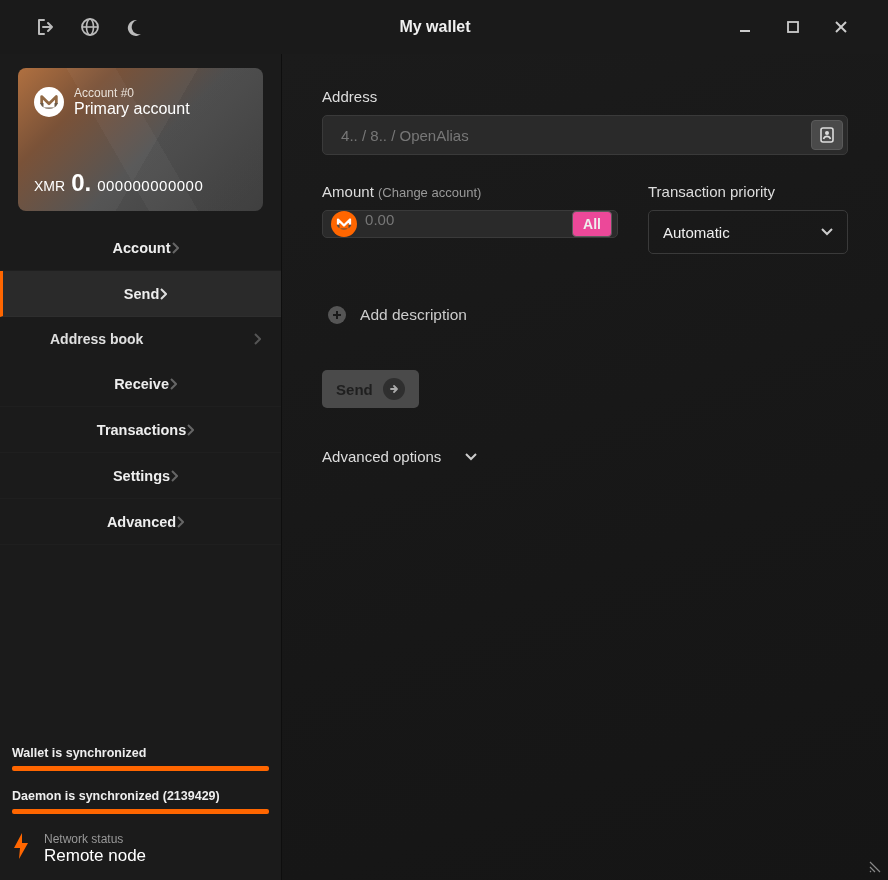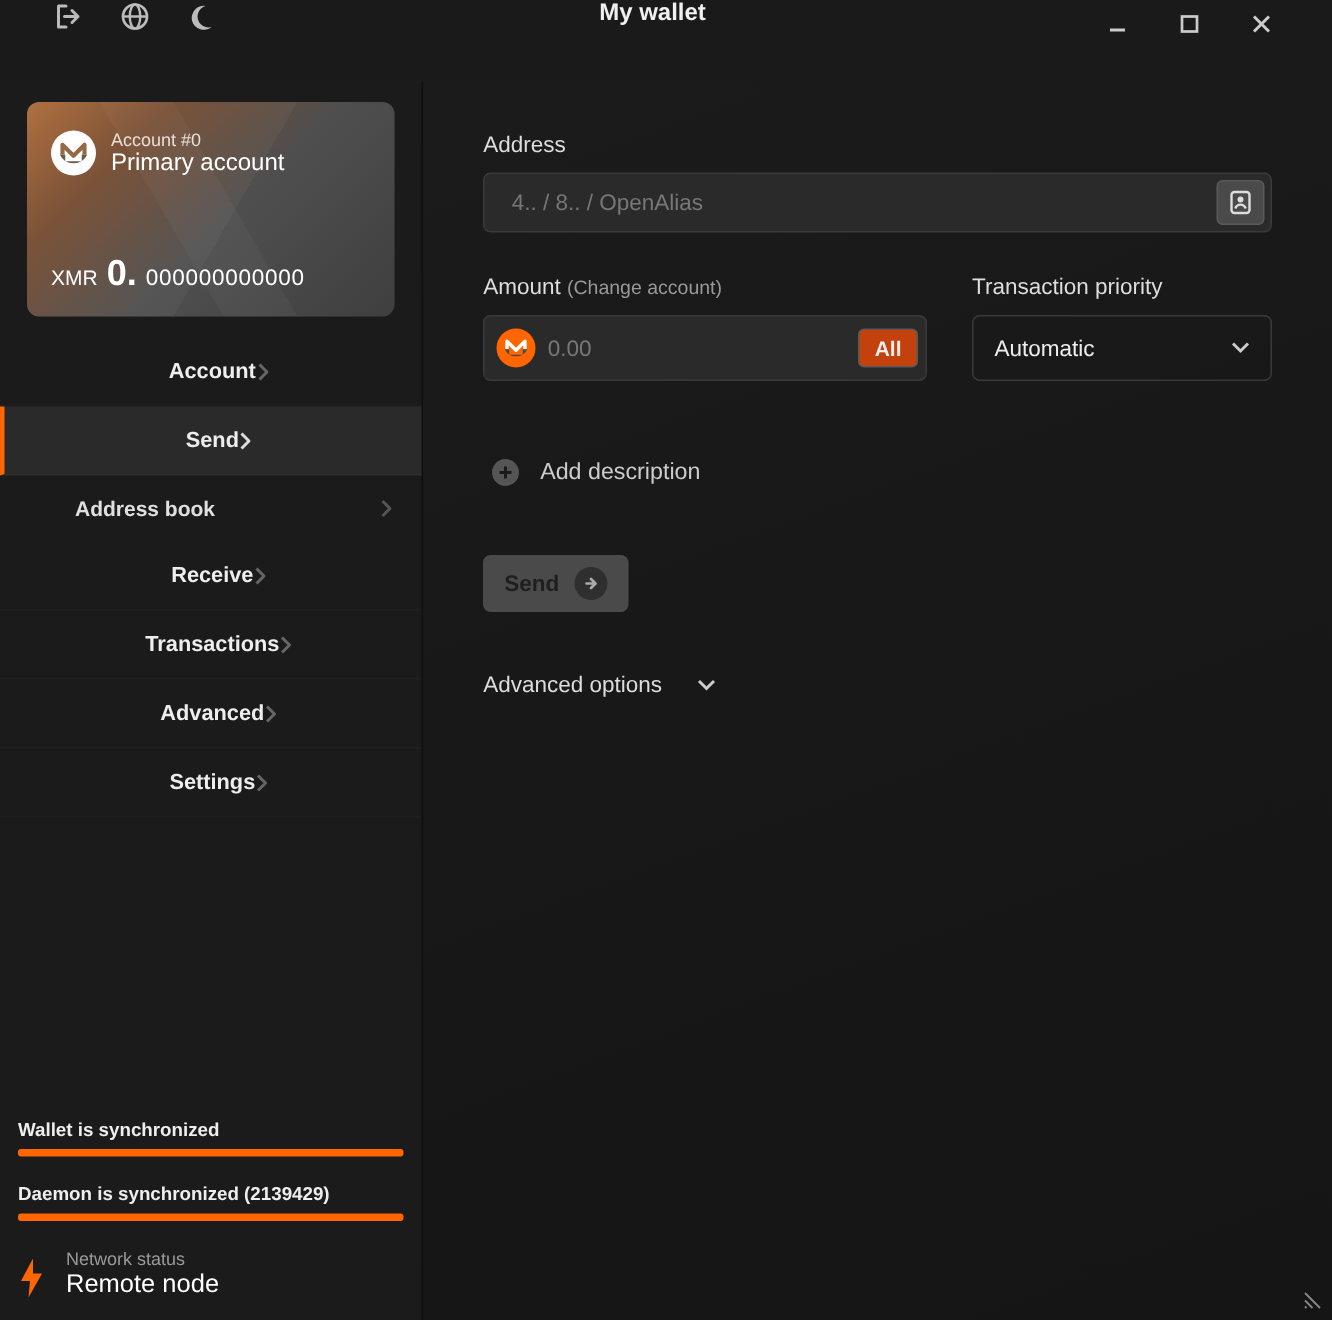--- a/index.html
+++ b/index.html
@@ -10,21 +10,21 @@
   font-family: -apple-system, BlinkMacSystemFont, "Segoe UI", Arial, sans-serif;
   color: #e0e0e0;
   overflow: hidden;
   position: relative;
 }
 
 
 .titlebar {
   height: 54px;
   display: flex;
-  align-items: flex-start;
+  align-items: center;
   padding: 0 27px;
   background: #1a1a1a;
 }
 .titlebar-left { display: flex; gap: 22px; align-items: center; padding-left: 8px; }
 .titlebar-left .ticon { width: 22px; height: 22px; display:flex; align-items:center; justify-content:center; color:#bbb; cursor:pointer; }
 .titlebar-title { flex:1; text-align:center; font-size: 16px; font-weight:600; color:#f0f0f0; }
 .titlebar-right { display:flex; gap:8px; align-items:center; }
 .winbtn { width:40px; height:32px; display:flex; align-items:center; justify-content:center; color:#ccc; cursor:pointer; }
 
 .main { display:flex; height: calc(880px - 54px); }
@@ -97,21 +97,21 @@
 }
 .nav-sub .chev { color:#555; }
 
 .sidebar-bottom {
   margin-top:auto;
   padding: 0 12px 14px 12px;
   font-size:12.5px;
 }
 .sync-label { font-weight:700; color:#eee; margin-bottom:6px; font-size:12.5px;}
 .progress { height:5px; background:#ff6600; border-radius:2px; margin-bottom:18px; width:100%; }
-.netstatus { display:flex; align-items:flex-end; gap:14px; margin-top:8px; }
+.netstatus { display:flex; align-items:flex-start; gap:14px; margin-top:8px; }
 .bolt { color:#ff6600; font-size:26px; }
 .netcol { display:flex; flex-direction:column; }
 .netlabel { font-size:12px; color:#999; }
 .netval { font-size:17px; color:#fff; font-weight:500;}
 
 
 .content { flex:1; padding: 34px 40px; background: linear-gradient(160deg, #1b1b1b, #171717 60%, #151515); position:relative; }
 .field-label { font-size:15px; color:#ddd; margin-bottom:10px; }
 .field-label .sublabel { font-size:13px; color:#999; font-weight:400; }
 
@@ -135,32 +135,32 @@
   color:#ddd;
   cursor:pointer;
   border:1px solid #5a5a5a;
 }
 
 .two-col { display:flex; gap:30px; margin-top:28px; }
 .col { flex:1; }
 .col.narrow { flex: 0 0 200px; }
 
 .amount-input {
-  display:flex; align-items:center;
+  display:flex; align-items:flex-start;
   background:#2a2a2a; border:1px solid #3a3a3a; border-radius:5px;
-  height:44px; padding:0 5px 0 8px; gap:8px;
+  height:28px; padding:0 5px 0 8px; gap:8px;
 }
 .amount-input .mlogo {
   width:26px; height:26px; border-radius:50%;
   background:#ff6600; display:flex; align-items:center; justify-content:center; flex-shrink:0;
 }
 .amount-input input { flex:1; background:transparent; border:none; outline:none; color:#ddd; font-size:15px; }
 .amount-input input::placeholder { color:#777; }
 .all-btn {
-  background:#c2410c; color:#eee; border:1px solid #5a5a5a;
+  background:#ec4899; color:#eee; border:1px solid #5a5a5a;
   border-radius:4px; padding:4px 10px; font-size:14px; font-weight:600; cursor:pointer;
 }
 
 .select {
   display:flex; align-items:center; justify-content:space-between;
   background:transparent; border:1px solid #3a3a3a; border-radius:5px;
   height:44px; padding:0 14px; cursor:pointer; font-size:15px; color:#eee;
 }
 
 .add-desc {
@@ -298,29 +298,29 @@
       </div>
       <div class="nav-item">
         <span>Transactions</span>
         <span class="chev">
             <svg width="8" height="12" viewBox="0 0 8 12">
               <path d="M2 1l5 5-5 5" stroke="currentColor" stroke-width="2" fill="none"></path>
             </svg>
           </span>
       </div>
       <div class="nav-item">
+        <span>Settings</span>
+        <span class="chev">
+            <svg width="8" height="12" viewBox="0 0 8 12">
+              <path d="M2 1l5 5-5 5" stroke="currentColor" stroke-width="2" fill="none"></path>
+            </svg>
+          </span>
+      </div>
+      <div class="nav-item">
         <span>Advanced</span>
-        <span class="chev">
-            <svg width="8" height="12" viewBox="0 0 8 12">
-              <path d="M2 1l5 5-5 5" stroke="currentColor" stroke-width="2" fill="none"></path>
-            </svg>
-          </span>
-      </div>
-      <div class="nav-item">
-        <span>Settings</span>
         <span class="chev">
             <svg width="8" height="12" viewBox="0 0 8 12">
               <path d="M2 1l5 5-5 5" stroke="currentColor" stroke-width="2" fill="none"></path>
             </svg>
           </span>
       </div>
     </div>
 
     <div class="sidebar-bottom">
       <div class="sync-label">Wallet is synchronized</div>

